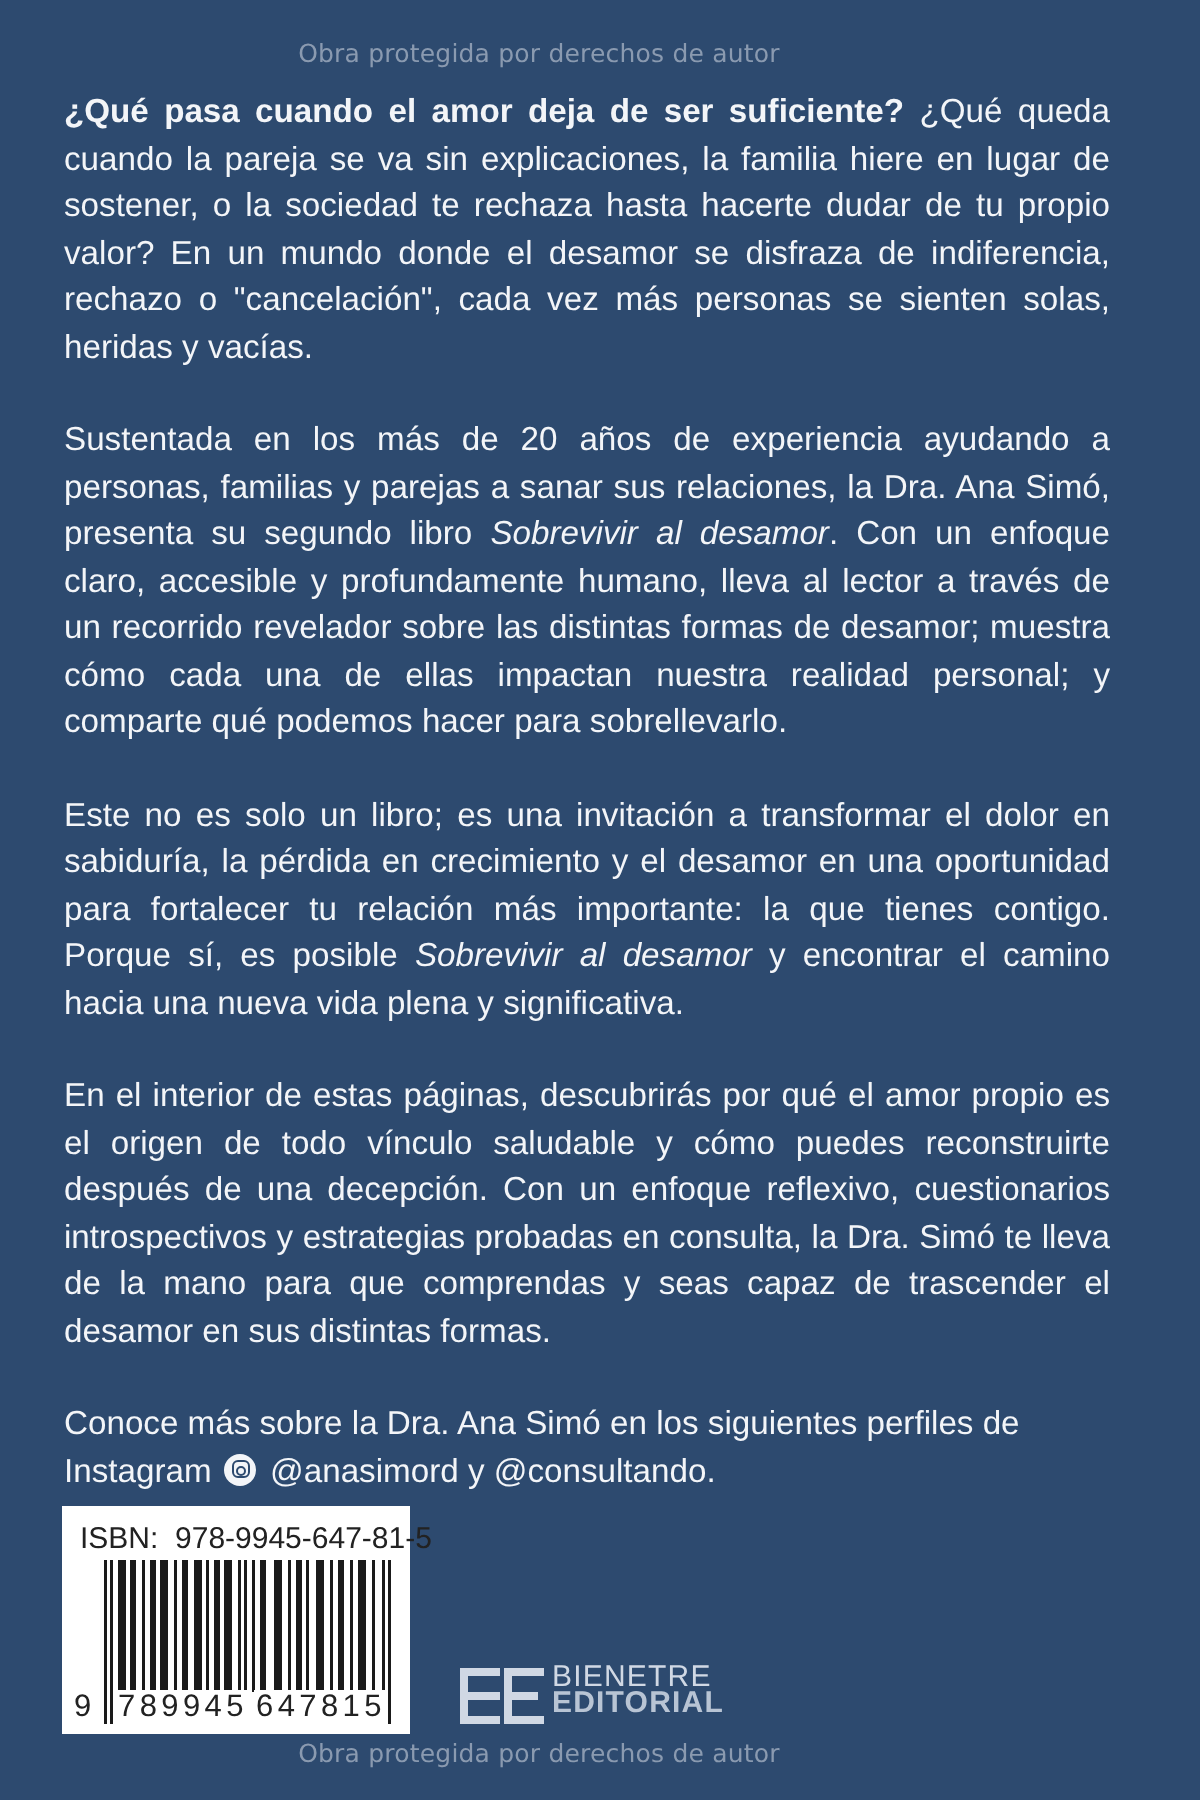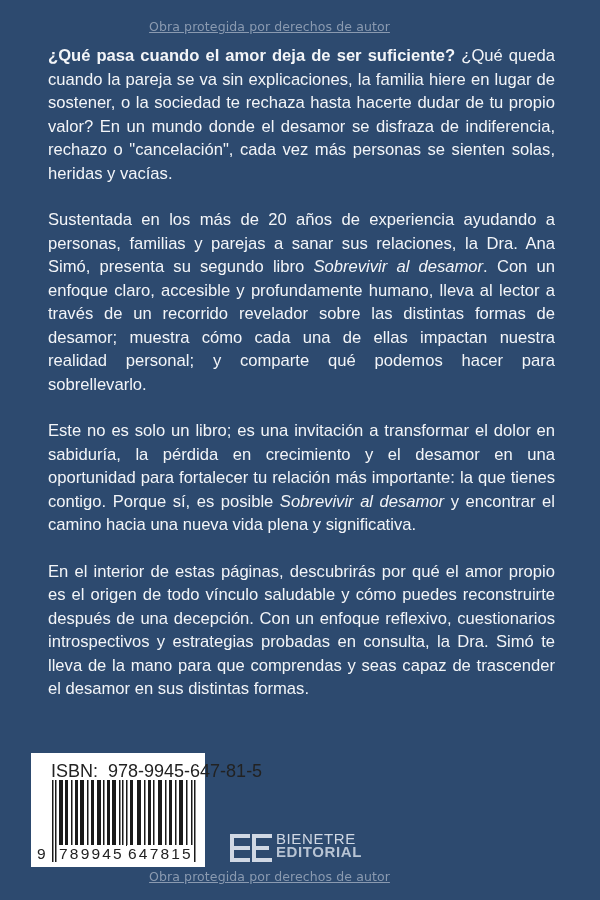--- a/index.html
+++ b/index.html
@@ -5,49 +5,49 @@
   html, body { margin: 0; padding: 0; }
   body {
     width: 600px; height: 900px; overflow: hidden;
     background: #2d4a6f;
     font-family: "Liberation Sans", "DejaVu Sans", sans-serif;
     position: relative;
   }
   .watermark {
     position: absolute; left: 0; width: 539px; text-align: center;
     font-family: "DejaVu Sans", sans-serif;
-    font-size: 12.5px; color: #8a9ab0; letter-spacing: 0.1px; text-decoration: underline;
+    font-size: 12.5px; color: #8a9ab0; letter-spacing: 0.1px;
   }
   .wm-top { top: 19px; }
   .wm-bottom { top: 869px; }
   .blurb {
     position: absolute; left: 32px; top: 44px; width: 523px;
     color: #f3f5f8; font-size: 16.6px; line-height: 23.5px;
   }
-  .blurb p { margin: 0 0 23px 16px; text-align: justify; text-align-last: left; hyphens: manual; }
+  .blurb p { margin: 0 0 23px 0; text-align: justify; text-align-last: left; hyphens: manual; }
   .blurb .lead { font-weight: bold; }
   .blurb i { }
   .ig-icon {
     display: inline-block; width: 16px; height: 16px; border-radius: 50%;
     background: #f3f5f8; vertical-align: -2px; position: relative; margin: 0 2px;
   }
   .ig-icon::before {
     content: ""; position: absolute; left: 3.5px; top: 3.5px; width: 7px; height: 7px;
     border: 1.5px solid #2d4a6f; border-radius: 3px;
   }
   .ig-icon::after {
     content: ""; position: absolute; left: 6px; top: 6px; width: 3px; height: 3px;
     border: 1.3px solid #2d4a6f; border-radius: 50%;
   }
   .barcode-box {
     position: absolute; left: 31px; top: 753px; width: 174px; height: 114px;
     background: #ffffff;
   }
   .isbn-label {
-    position: absolute; left: 20px; top: 8px; font-size: 18px; color: #222;
+    position: absolute; left: 9px; top: 8px; font-size: 15px; color: #222;
     font-family: "Liberation Sans", sans-serif; white-space: pre;
   }
   .bars {
     position: absolute; left: 21px; top: 27px; width: 146px; height: 82px;
   }
   .ean-digits {
     position: absolute; left: 0; top: 92px; width: 174px; height: 20px;
     font-family: "Liberation Sans", sans-serif; font-size: 15.5px; color: #222;
   }
   .ean-digits span { position: absolute; top: 0; background: #fff; padding: 0 1px; }
@@ -65,20 +65,21 @@
 </head>
 <body>
 
 <div class="watermark wm-top">Obra protegida por derechos de autor</div>
 
 <div class="blurb">
   <p><span class="lead">¿Qué pasa cuando el amor deja de ser suficiente?</span><span> ¿Qué queda cuando la pareja se va sin explicaciones, la familia hiere en lugar de sostener, o la sociedad te rechaza hasta hacerte dudar de tu propio valor? En un mundo donde el desamor se disfraza de indiferencia, rechazo o "cancelación", cada vez más personas se sienten solas, heridas y vacías.</span></p>
   <p><span>Sustentada en los más de 20 años de experiencia ayudando a personas, familias y parejas a sanar sus relaciones, la Dra. Ana Simó, presenta su segun­do libro </span><i>Sobrevivir al desamor</i><span>. Con un enfoque claro, accesible y profunda­mente humano, lleva al lector a través de un recorrido revelador sobre las distintas formas de desamor; muestra cómo cada una de ellas impactan nues­tra realidad personal; y comparte qué podemos hacer para sobrellevarlo.</span></p>
   <p><span>Este no es solo un libro; es una invitación a transformar el dolor en sabidu­ría, la pérdida en crecimiento y el desamor en una oportunidad para fortalecer tu relación más importante: la que tienes contigo. Porque sí, es posible </span><i>Sobrevivir al desamor</i><span> y encontrar el camino hacia una nueva vida plena y significativa.</span></p>
   <p>En el interior de estas páginas, descubrirás por qué el amor propio es el origen de todo vínculo saludable y cómo puedes reconstruirte después de una decepción. Con un enfoque reflexivo, cuestionarios introspectivos y estrategias probadas en consulta, la Dra. Simó te lleva de la mano para que comprendas y seas capaz de trascender el desamor en sus distintas formas.</p>
+  <p style="text-align:left"><span>Conoce más sobre la Dra. Ana Simó en los siguientes perfiles de Instagram</span> <span class="ig-icon"></span><span> @anasimord y @consultando.</span></p>
 </div>
 
 <div class="barcode-box">
   <div class="isbn-label">ISBN:  978-9945-647-81-5</div>
   <svg class="bars" viewBox="0 0 146 82" preserveAspectRatio="none">
     <g fill="#1a1a1a">
       <rect x="0" y="0" width="1.5" height="82"></rect>
         <rect x="3" y="0" width="1.5" height="82"></rect>
       <rect x="7" y="0" width="4" height="66"></rect>
         <rect x="13" y="0" width="3" height="66"></rect>

